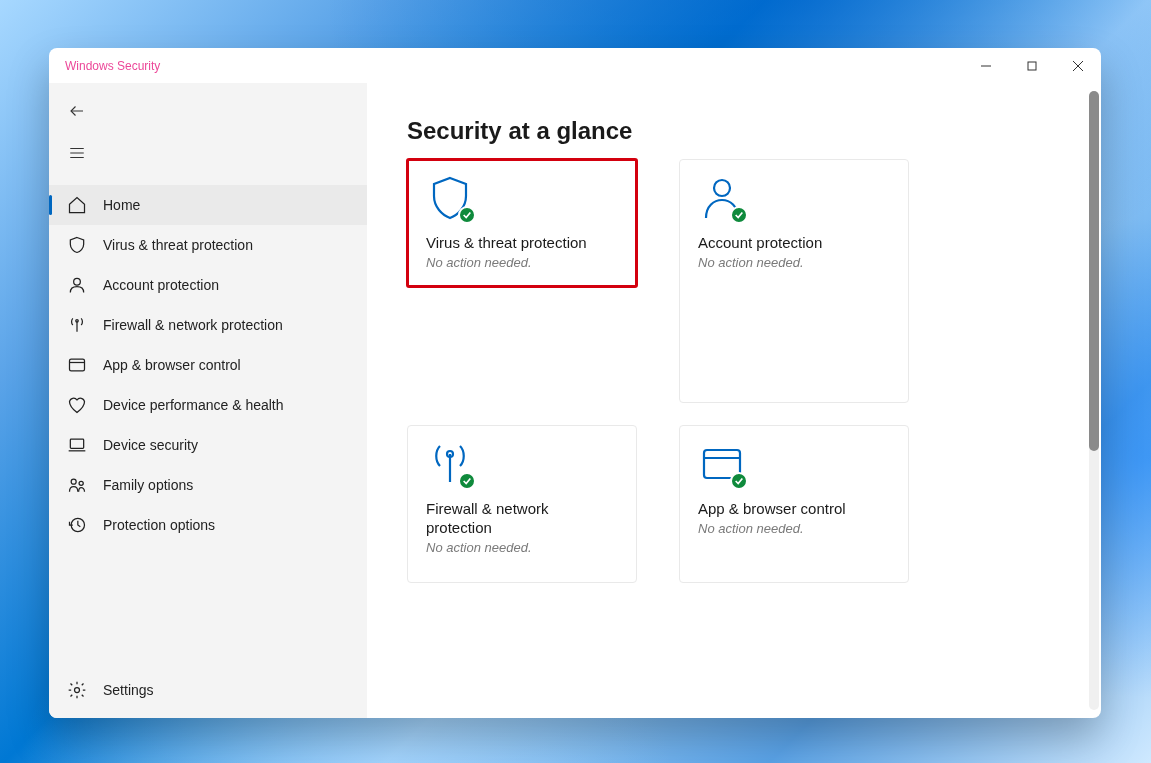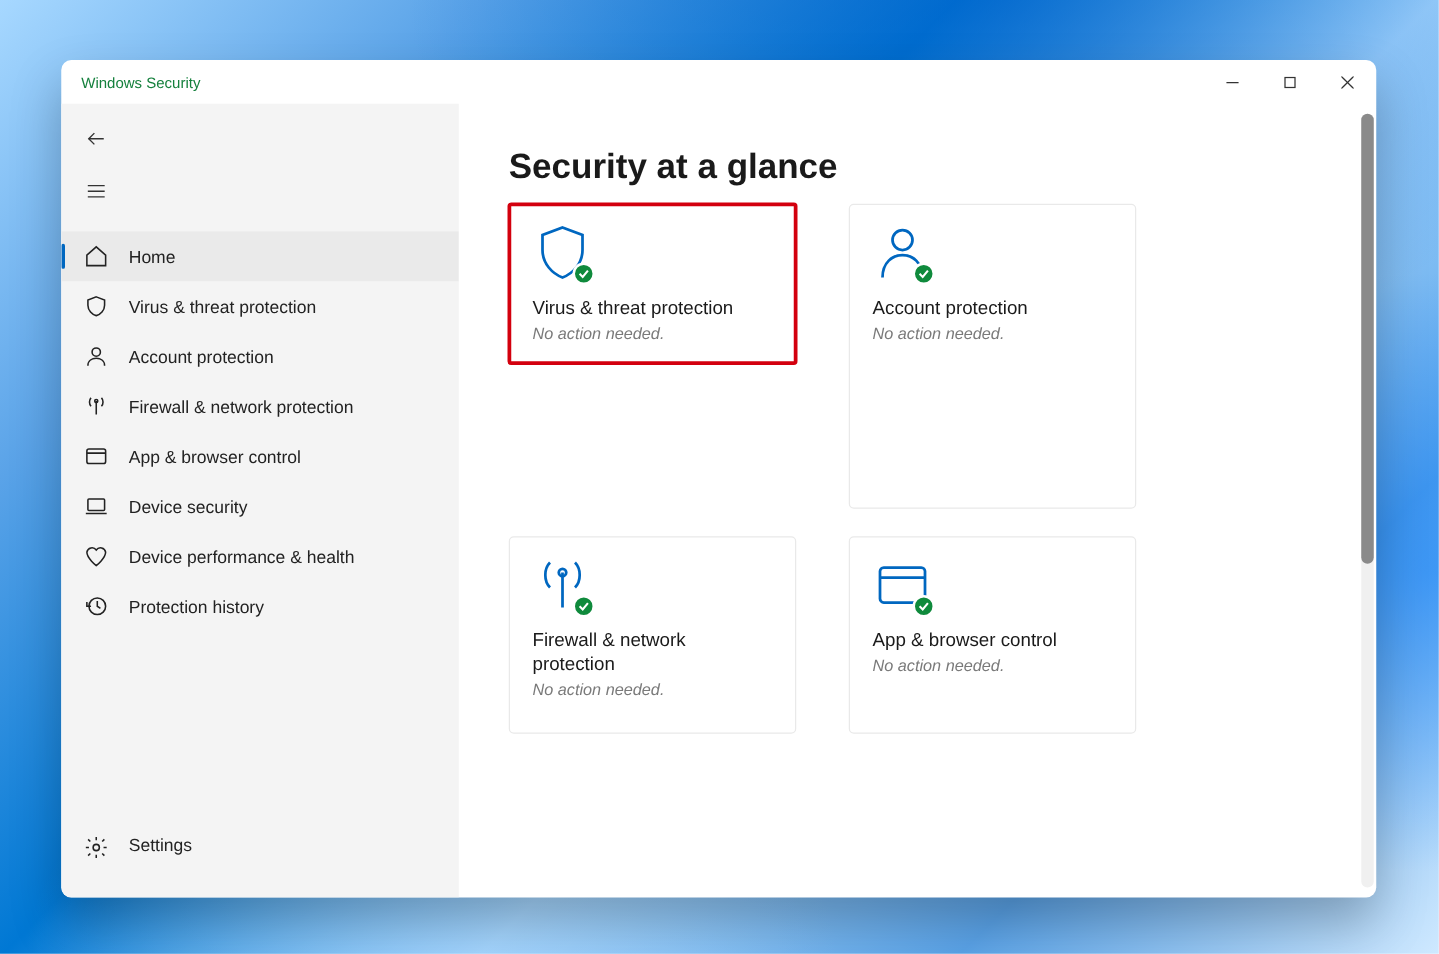--- a/index.html
+++ b/index.html
@@ -27,21 +27,21 @@
     box-shadow: 0 20px 40px rgba(0,0,0,0.25);
     overflow: hidden;
     display: flex;
     flex-direction: column;
   }
   .titlebar {
     height: 35px;
     display: flex;
     align-items: center;
     font-size: 12px;
-    color: #15803d;
+    color: #ec4899;
     padding-left: 16px;
   }
   .titlebar .spacer { flex: 1; }
   .winctrl {
     width: 46px; height: 32px;
     display: flex; align-items: center; justify-content: center;
     color: #333;
   }
   .winctrl svg { width: 10px; height: 10px; }
   .body {
@@ -91,21 +91,21 @@
     border-radius: 2px;
   }
   .nav-item .ico {
     width: 20px; height: 20px;
     display: flex; align-items: center; justify-content: center;
     color: #222;
     flex: none;
   }
   .settings-row {
     display: flex;
-    align-items: flex-start;
+    align-items: center;
     gap: 16px;
     padding: 0 12px 0 18px;
     height: 44px;
     font-size: 14px;
     color: #222;
     margin-bottom: 6px;
   }
 
   .content {
     flex: 1;
@@ -127,21 +127,21 @@
   }
   .scrollbar-thumb {
     position: absolute;
     left: 0; right: 0;
     top: 0;
     height: 360px;
     background: #8a8a8a;
     border-radius: 5px;
   }
   h1 {
-    font-size: 28px;
+    font-size: 24px;
     font-weight: 600;
     color: #1a1a1a;
     margin-bottom: 14px;
   }
   .subtitle {
     font-size: 14px;
     color: #646464;
     line-height: 1.45;
     max-width: 400px;
     margin-bottom: 42px;
@@ -287,43 +287,54 @@
             <svg viewBox="0 0 24 24" fill="none" stroke="currentColor" stroke-width="1.5">
                 <rect x="3" y="5" width="18" height="14" rx="2"></rect>
                 <line x1="3" y1="9" x2="21" y2="9"></line>
               </svg>
           </span>
           <span>App &amp; browser control</span>
         </div>
         <div class="nav-item">
           <span class="ico">
             <svg viewBox="0 0 24 24" fill="none" stroke="currentColor" stroke-width="1.5">
+                <path d="M12 21 C12 21 3 14 3 8 A5 5 0 0 1 12 6 A5 5 0 0 1 21 8 C21 14 12 21 12 21 Z"></path>
+              </svg>
+          </span>
+          <span>Device performance &amp; health</span>
+        </div>
+        <div class="nav-item">
+          <span class="ico">
+            <svg viewBox="0 0 24 24" fill="none" stroke="currentColor" stroke-width="1.5">
                 <rect x="4" y="5" width="16" height="11" rx="1"></rect>
                 <line x1="2" y1="19" x2="22" y2="19"></line>
               </svg>
           </span>
           <span>Device security</span>
         </div>
         <div class="nav-item">
           <span class="ico">
             <svg viewBox="0 0 24 24" fill="none" stroke="currentColor" stroke-width="1.5">
-                <path d="M12 21 C12 21 3 14 3 8 A5 5 0 0 1 12 6 A5 5 0 0 1 21 8 C21 14 12 21 12 21 Z"></path>
-              </svg>
-          </span>
-          <span>Device performance &amp; health</span>
+                <circle cx="8" cy="8" r="3"></circle>
+                <circle cx="17" cy="10" r="2.5"></circle>
+                <path d="M3 20 C3 16 5 14 8 14 C11 14 13 16 13 20"></path>
+                <path d="M14 20 C14 17 15 15 17 15 C19 15 21 17 21 20"></path>
+              </svg>
+          </span>
+          <span>Family options</span>
         </div>
         <div class="nav-item">
           <span class="ico">
             <svg viewBox="0 0 24 24" fill="none" stroke="currentColor" stroke-width="1.5">
                 <circle cx="13" cy="12" r="8"></circle>
                 <polyline points="13 7 13 12 16 14"></polyline>
                 <polyline points="3 8 3 12 7 12"></polyline>
               </svg>
           </span>
-          <span>Protection history</span>
+          <span>Protection options</span>
         </div>
       </div>
 
       <div class="settings-row">
         <span class="ico" style="width:20px;height:20px">
           <svg viewBox="0 0 24 24" fill="none" stroke="currentColor" stroke-width="1.5">
               <circle cx="12" cy="12" r="3"></circle>
               <path d="M12 2v3M12 19v3M4.2 4.2l2.1 2.1M17.7 17.7l2.1 2.1M2 12h3M19 12h3M4.2 19.8l2.1-2.1M17.7 6.3l2.1-2.1"></path>
             </svg>
         </span>

